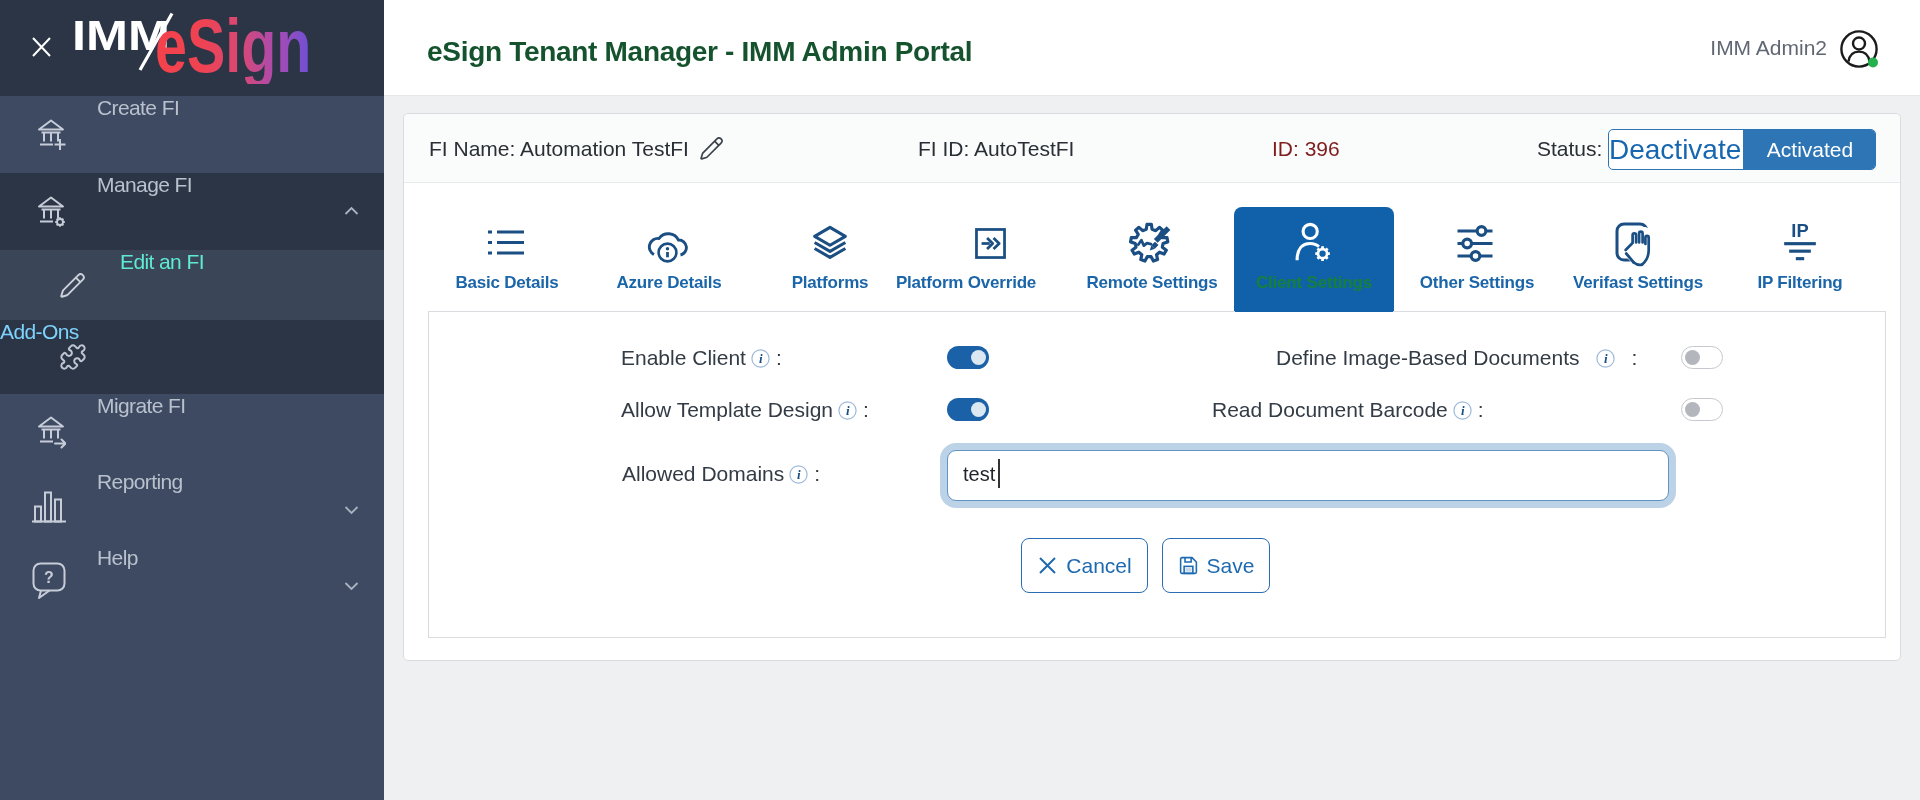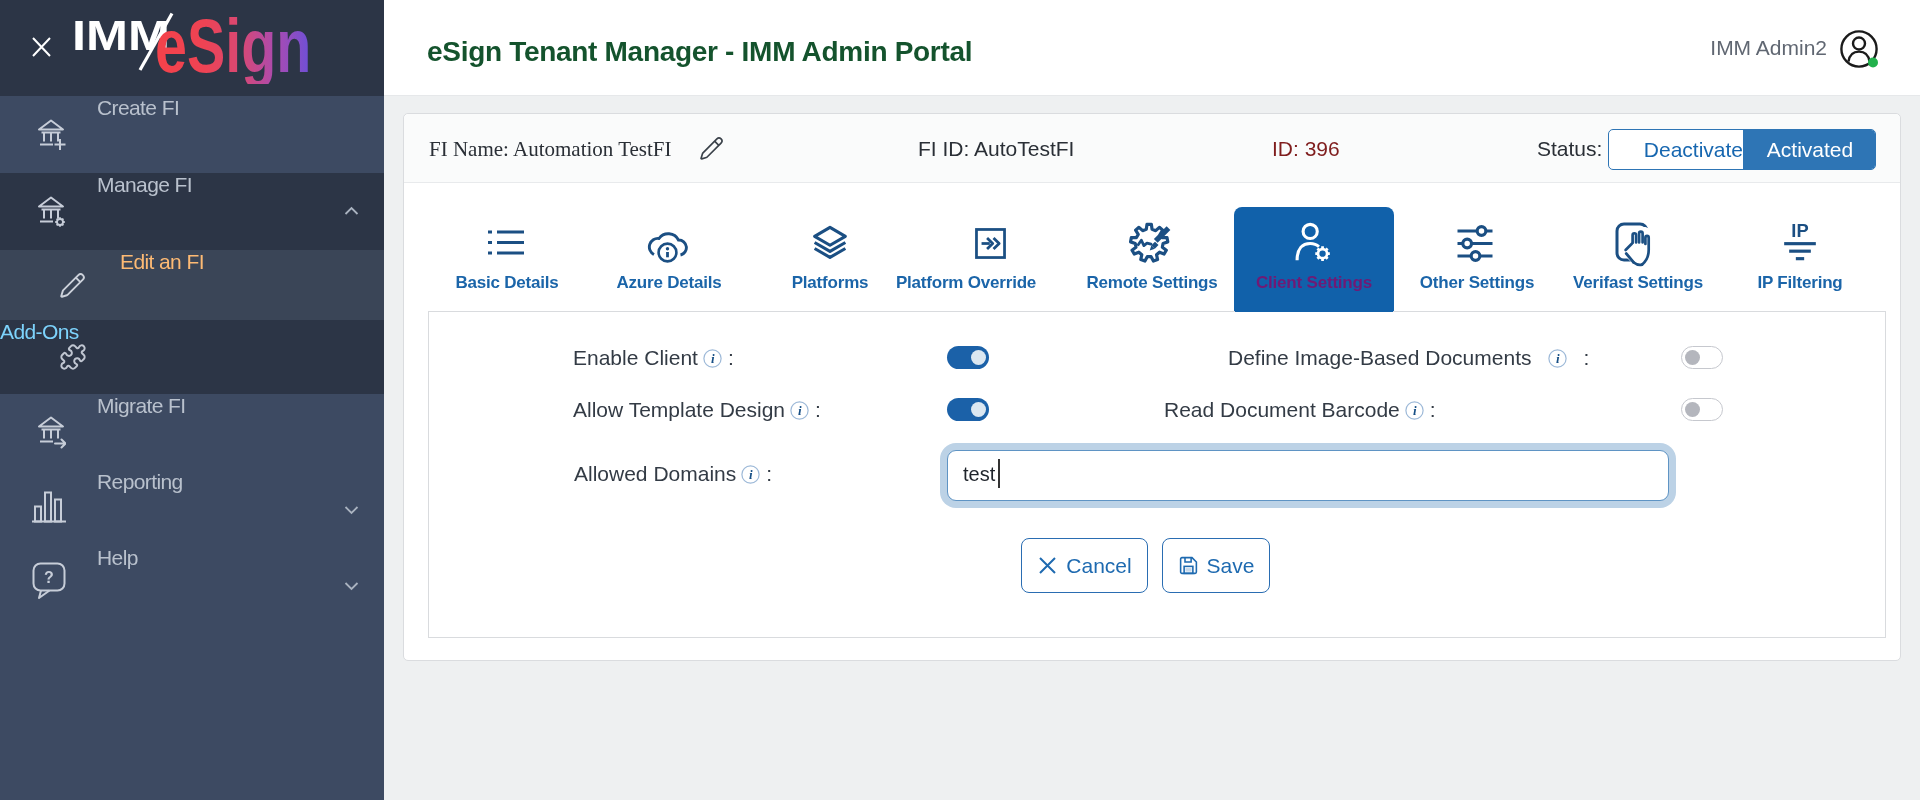--- a/index.html
+++ b/index.html
@@ -4,21 +4,21 @@
 <style>
 * { margin:0; padding:0; box-sizing:border-box; }
 html,body { width:1920px; height:800px; overflow:hidden; background:#fff;
   font-family:"Liberation Sans",sans-serif; }
 .abs { position:absolute; }
 .mitem { position:absolute; left:0; width:384px; display:flex; }
 .mtext { font-size:21px; letter-spacing:-0.6px; color:#b9c1cd; }
 .tlab { position:absolute; top:271px; left:0; right:0; line-height:24px; font-size:17px;
   font-weight:bold; color:#1b65a9; text-align:center; letter-spacing:-0.2px; }
 .flabel { position:absolute; display:flex; align-items:center; height:30px;
-  font-size:21px; color:#333b45; }
+  font-size:21px; color:#333b45;margin-left:48px; }
 .flabel svg { margin-left:5px; }
 .flabel .colon { margin-left:6px; }
 .tgl-on { position:absolute; width:42px; height:23px; border-radius:12px; background:#1b61a8; }
 .tgl-on .knob { position:absolute; left:24px; top:4px; width:15px; height:15px;
   border-radius:50%; background:#dbe7f1; }
 .tgl-off { position:absolute; width:42px; height:23px; border-radius:12px; background:#fff;
   border:1px solid #c6c8ce; }
 .tgl-off .knob { position:absolute; left:3px; top:3px; width:15px; height:15px;
   border-radius:50%; background:#b4b6bd; }
 .btn { position:absolute; top:538px; height:55px; border:1.5px solid #2a6db2; border-radius:8px;
@@ -72,21 +72,21 @@
       <svg class="abs" style="left:343px;top:30px;" width="17" height="17" viewBox="0 0 17 17" fill="none" stroke="#aab3c0" stroke-width="1.8">
         <path d="M2.5 11 L8.5 5 L14.5 11"></path>
       </svg>
     </div>
 
     <div class="mitem" style="top:250px;height:70px;">
       <svg class="abs" style="left:59px;top:22px;" width="27" height="27" viewBox="0 0 24 24" fill="none" stroke="#ccd1da" stroke-width="1.7">
         <path d="M21.17 6.81a2.43 2.43 0 0 0-3.98-3.98L3.84 16.17a2 2 0 0 0-.5.83l-1.32 4.35a.5.5 0 0 0 .62.62l4.35-1.32a2 2 0 0 0 .83-.5z"></path>
         <path d="m15 5 4 4"></path>
       </svg>
-      <div class="mtext" style="margin-left:120px;color:#fdba74;">Edit an FI</div>
+      <div class="mtext" style="margin-left:120px;color:#5eead4;">Edit an FI</div>
     </div>
 
     <div class="mitem" style="top:320px;height:74px;">
       <svg class="abs" style="left:59px;top:23px;" width="28" height="28" viewBox="0 0 24 24" fill="none" stroke="#c0c6d1" stroke-width="1.7">
         <path d="M19.44 7.85c-.05.32.06.65.29.88l1.57 1.57c.47.47.7 1.08.7 1.7s-.23 1.23-.7 1.7l-1.61 1.61a.98.98 0 0 1-.84.28c-.47-.07-.8-.48-.97-.93a2.5 2.5 0 1 0-3.21 3.22c.45.17.85.5.93.97a.98.98 0 0 1-.28.84l-1.61 1.61c-.47.47-1.09.7-1.7.7s-1.23-.23-1.7-.7l-1.57-1.57a1.03 1.03 0 0 0-.88-.29c-.49.07-.84.5-1.02.97a2.5 2.5 0 1 1-3.24-3.24c.46-.18.9-.53.97-1.02a1.03 1.03 0 0 0-.29-.88l-1.57-1.57A2.4 2.4 0 0 1 2 12c0-.62.24-1.23.7-1.7l1.53-1.53c.24-.24.58-.35.92-.3.51.08.88.53 1.07 1.01a2.5 2.5 0 1 0 3.26-3.26c-.48-.2-.93-.56-1.01-1.07-.05-.34.06-.68.3-.92l1.53-1.53A2.4 2.4 0 0 1 12 2c.62 0 1.23.24 1.7.7l1.57 1.57c.23.23.56.34.88.29.49-.07.84-.5 1.02-.97a2.5 2.5 0 1 1 3.24 3.24c-.46.18-.9.53-.97 1.02Z"></path>
       </svg>
       <div class="mtext" style="color:#7dd3fc;">Add-Ons</div>
     </div>
 
     <div class="mitem" style="top:394px;height:76px;">
@@ -132,27 +132,27 @@
   <svg class="abs" style="left:1839px;top:27px;" width="42" height="44" viewBox="0 0 42 44">
     <circle cx="20" cy="22" r="17.6" fill="none" stroke="#1b1b1b" stroke-width="2.4"></circle>
     <circle cx="20" cy="16.5" r="6" fill="none" stroke="#1b1b1b" stroke-width="2.4"></circle>
     <path d="M9.5 34.5 C10.5 27.5 14 24.6 20 24.6 C26 24.6 29.5 27.5 30.5 34.5" fill="none" stroke="#1b1b1b" stroke-width="2.4"></path>
     <circle cx="34" cy="35.5" r="5" fill="#22b14c"></circle>
   </svg>
 
   <div class="abs" style="left:403px;top:113px;width:1498px;height:548px;background:#fff;border:1px solid #dadcdf;border-radius:5px;"></div>
   <div class="abs" style="left:404px;top:114px;width:1496px;height:69px;background:#fafbfb;border-bottom:1px solid #e8eaec;border-radius:5px 5px 0 0;"></div>
 
-  <div class="abs" style="left:429px;top:137px;font-size:21px;color:#2a2f36;font-family:Liberation Serif, serif;">FI Name: Automation TestFI</div>
+  <div class="abs" style="left:429px;top:137px;font-size:21px;color:#2a2f36;">FI Name: Automation TestFI</div>
   <div class="abs" style="left:918px;top:137px;font-size:21px;color:#2a2f36;">FI ID: AutoTestFI</div>
   <div class="abs" style="left:1272px;top:137px;font-size:21px;color:#7f1d1d;">ID: 396</div>
   <div class="abs" style="left:1537px;top:137px;font-size:21px;color:#2a2f36;">Status:</div>
 
   <div class="abs" style="left:1608px;top:129px;width:268px;height:41px;border:1px solid #2e75b5;border-radius:5px;background:#fff;overflow:hidden;">
-    <div class="abs" style="left:0;top:0;width:134px;height:39px;line-height:39px;text-align:right;font-size:21px;color:#1767b0;">Deactivate</div>
+    <div class="abs" style="left:0;top:0;width:134px;height:39px;line-height:39px;text-align:left;font-size:28px;color:#1767b0;">Deactivate</div>
     <div class="abs" style="left:134px;top:0;width:134px;height:39px;line-height:39px;text-align:center;font-size:21px;color:#fff;background:#2e75b5;">Activated</div>
   </div>
 
   <div class="abs" style="left:1234px;top:207px;width:160px;height:104px;background:#1161aa;border-radius:8px 8px 0 0;"></div>
 
   <svg class="abs" style="left:486px;top:229px;" width="40" height="28" viewBox="0 0 40 28" fill="none" stroke="#1b4f83" stroke-width="3">
     <path d="M2 3 H6 M11 3 H38"></path>
     <path d="M2 13.5 H6 M11 13.5 H38"></path>
     <path d="M2 24 H6 M11 24 H38"></path>
   </svg>
@@ -191,21 +191,21 @@
   <div class="tlab abs" style="left:1072px;width:160px;color:#1b65a9;">Remote Settings</div>
 
   <svg class="abs" style="left:1290px;top:222px;" width="44" height="40" viewBox="0 0 24 22" fill="none" stroke="#fff" stroke-width="1.7">
     <circle cx="11" cy="5.2" r="3.9"></circle>
     <path d="M3.8 21 C3.8 14.5 6.8 11.8 11 11.8 C13 11.8 14.6 12.4 15.8 13.6"></path>
     <g stroke-width="1.5">
       <circle cx="17.8" cy="17.4" r="2.5"></circle>
       <path d="M17.8 13.4 V14.9 M17.8 19.9 V21.4 M13.8 17.4 H15.3 M20.3 17.4 H21.8 M15 14.6 L16.1 15.7 M19.5 19.1 L20.6 20.2 M20.6 14.6 L19.5 15.7 M16.1 19.1 L15 20.2"></path>
     </g>
   </svg>
-  <div class="tlab abs" style="left:1234px;width:160px;color:#701a75;">Client Settings</div>
+  <div class="tlab abs" style="left:1234px;width:160px;color:#15803d;">Client Settings</div>
 
   <svg class="abs" style="left:1455px;top:224px;" width="40" height="39" viewBox="0 0 24 23" fill="none" stroke="#1b4f83" stroke-width="1.9">
     <path d="M1.5 4 H13.2 M18.6 4 H22.5"></path>
     <circle cx="15.9" cy="4" r="2.6"></circle>
     <path d="M1.5 11.5 H4.6 M10 11.5 H22.5"></path>
     <circle cx="7.3" cy="11.5" r="2.6"></circle>
     <path d="M1.5 19 H9.6 M15 19 H22.5"></path>
     <circle cx="12.3" cy="19" r="2.6"></circle>
   </svg>
   <div class="tlab abs" style="left:1397px;width:160px;">Other Settings</div>

